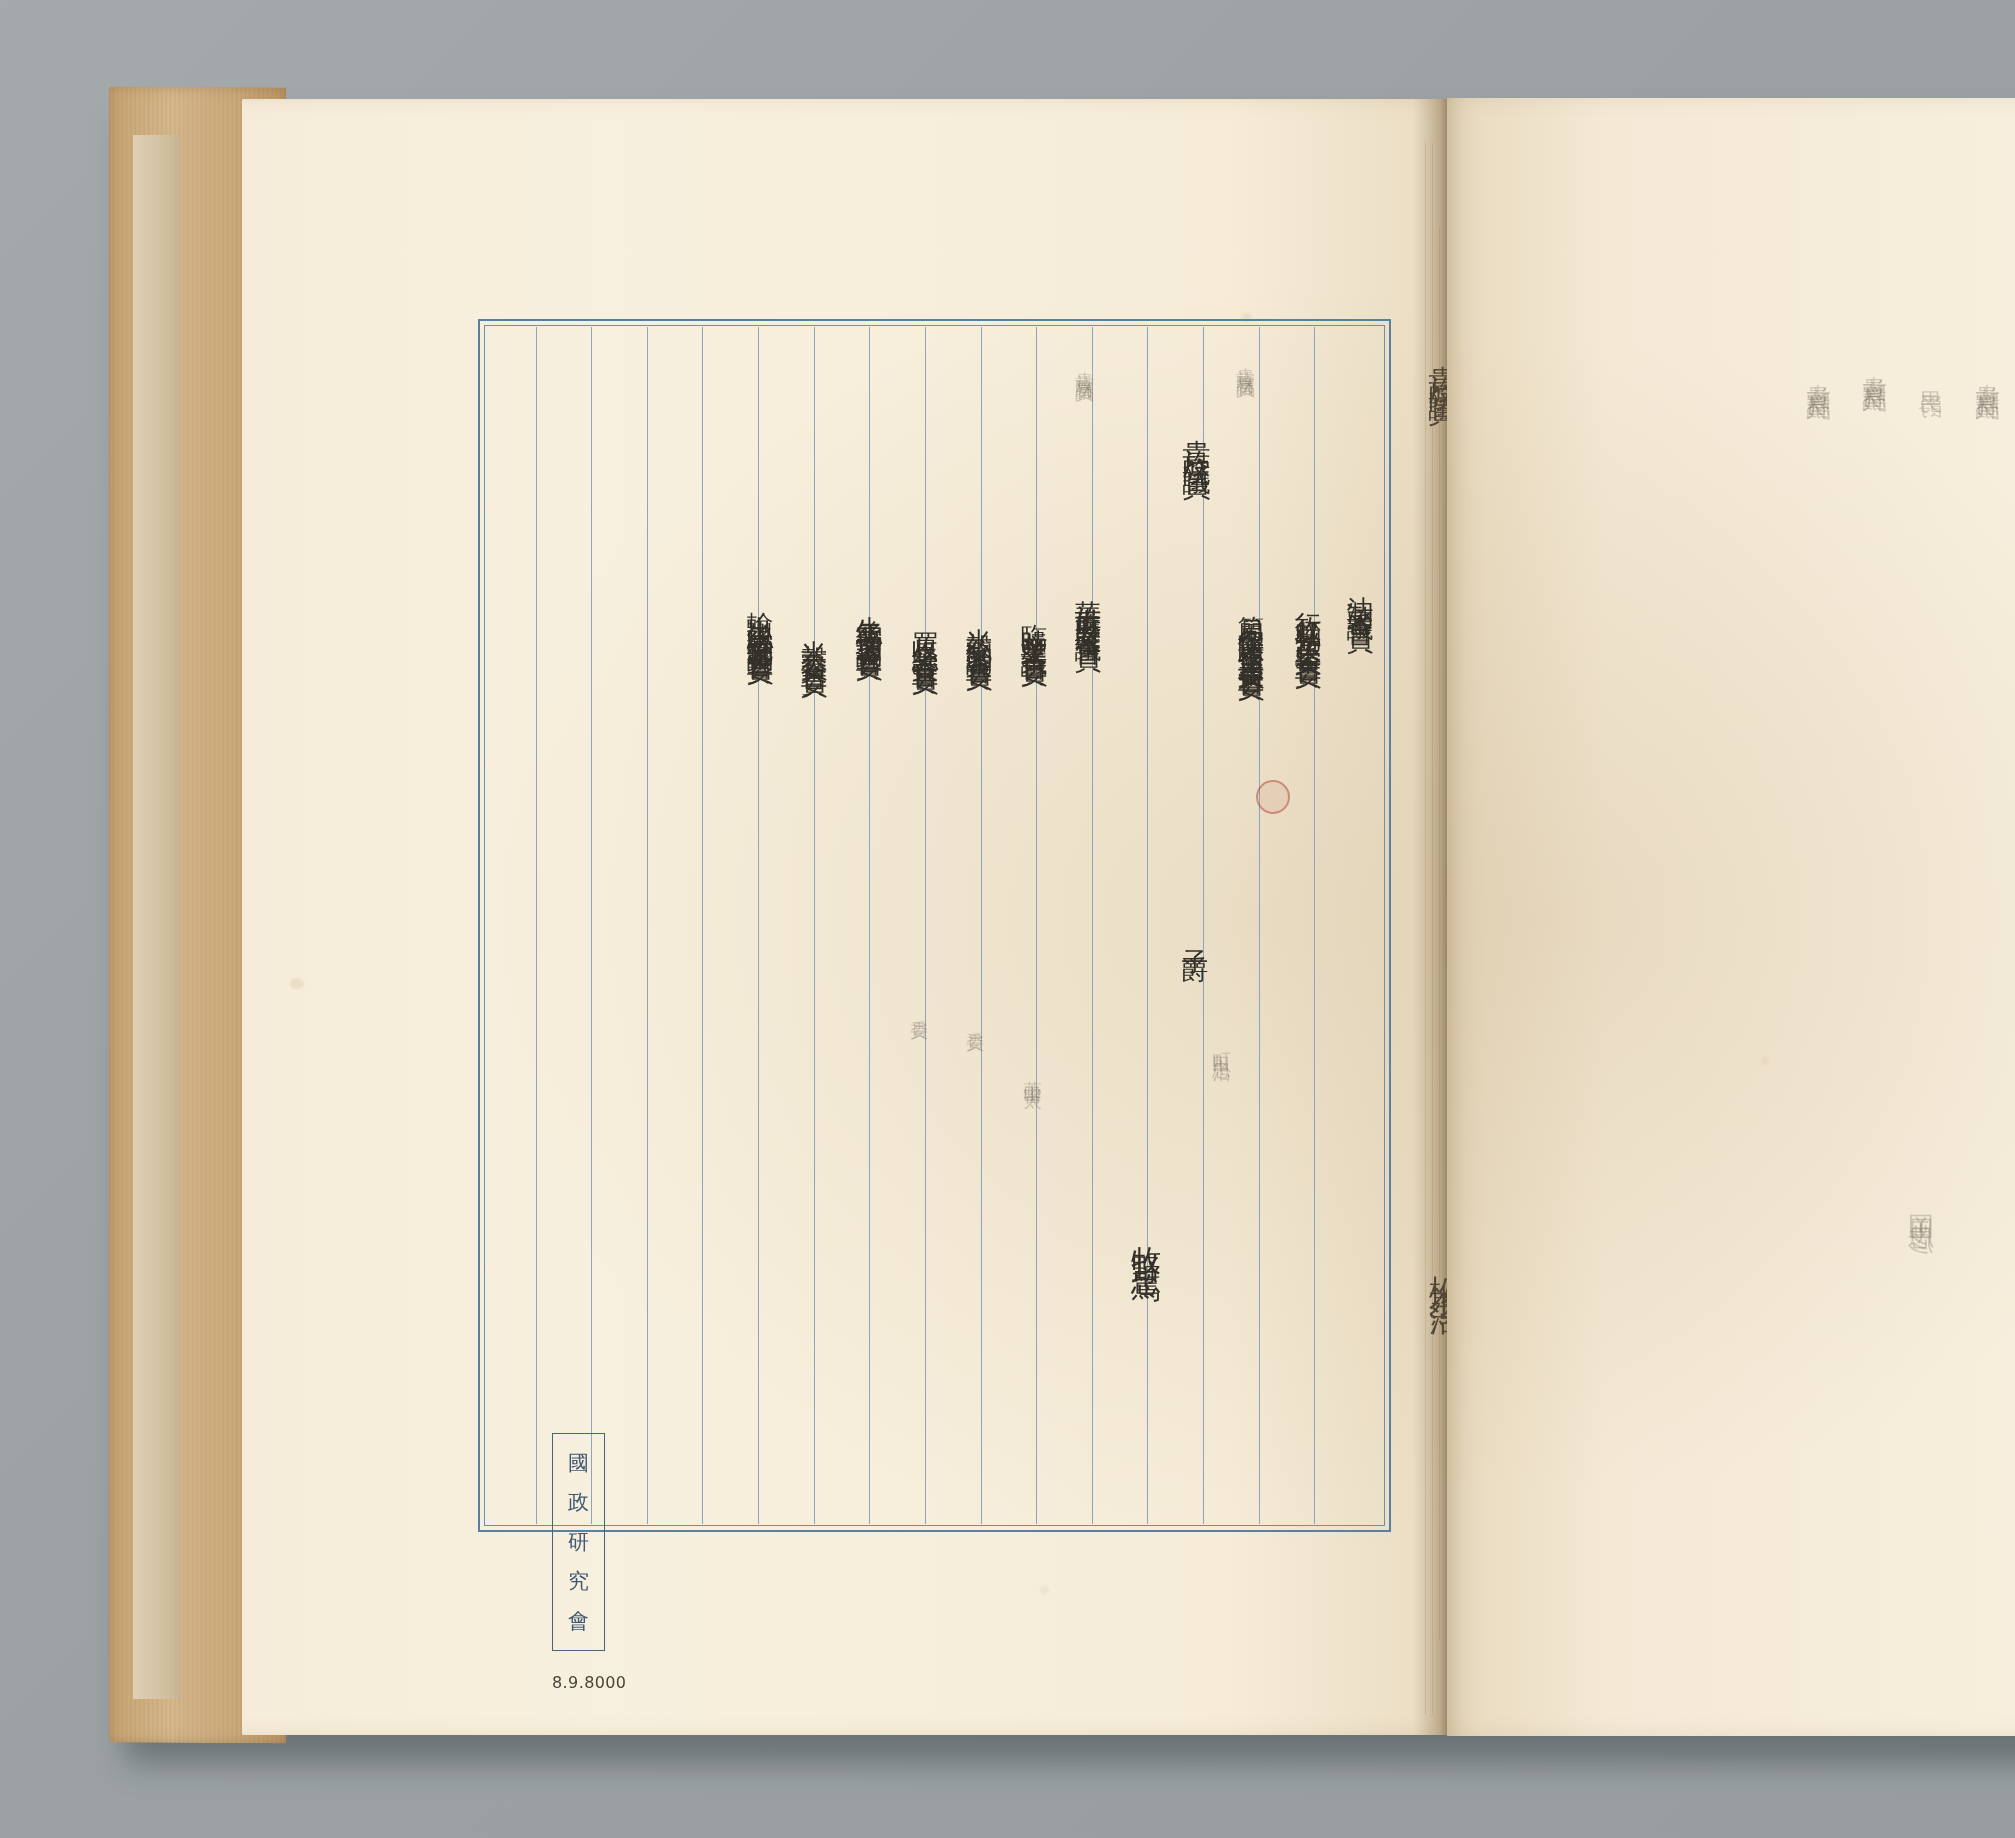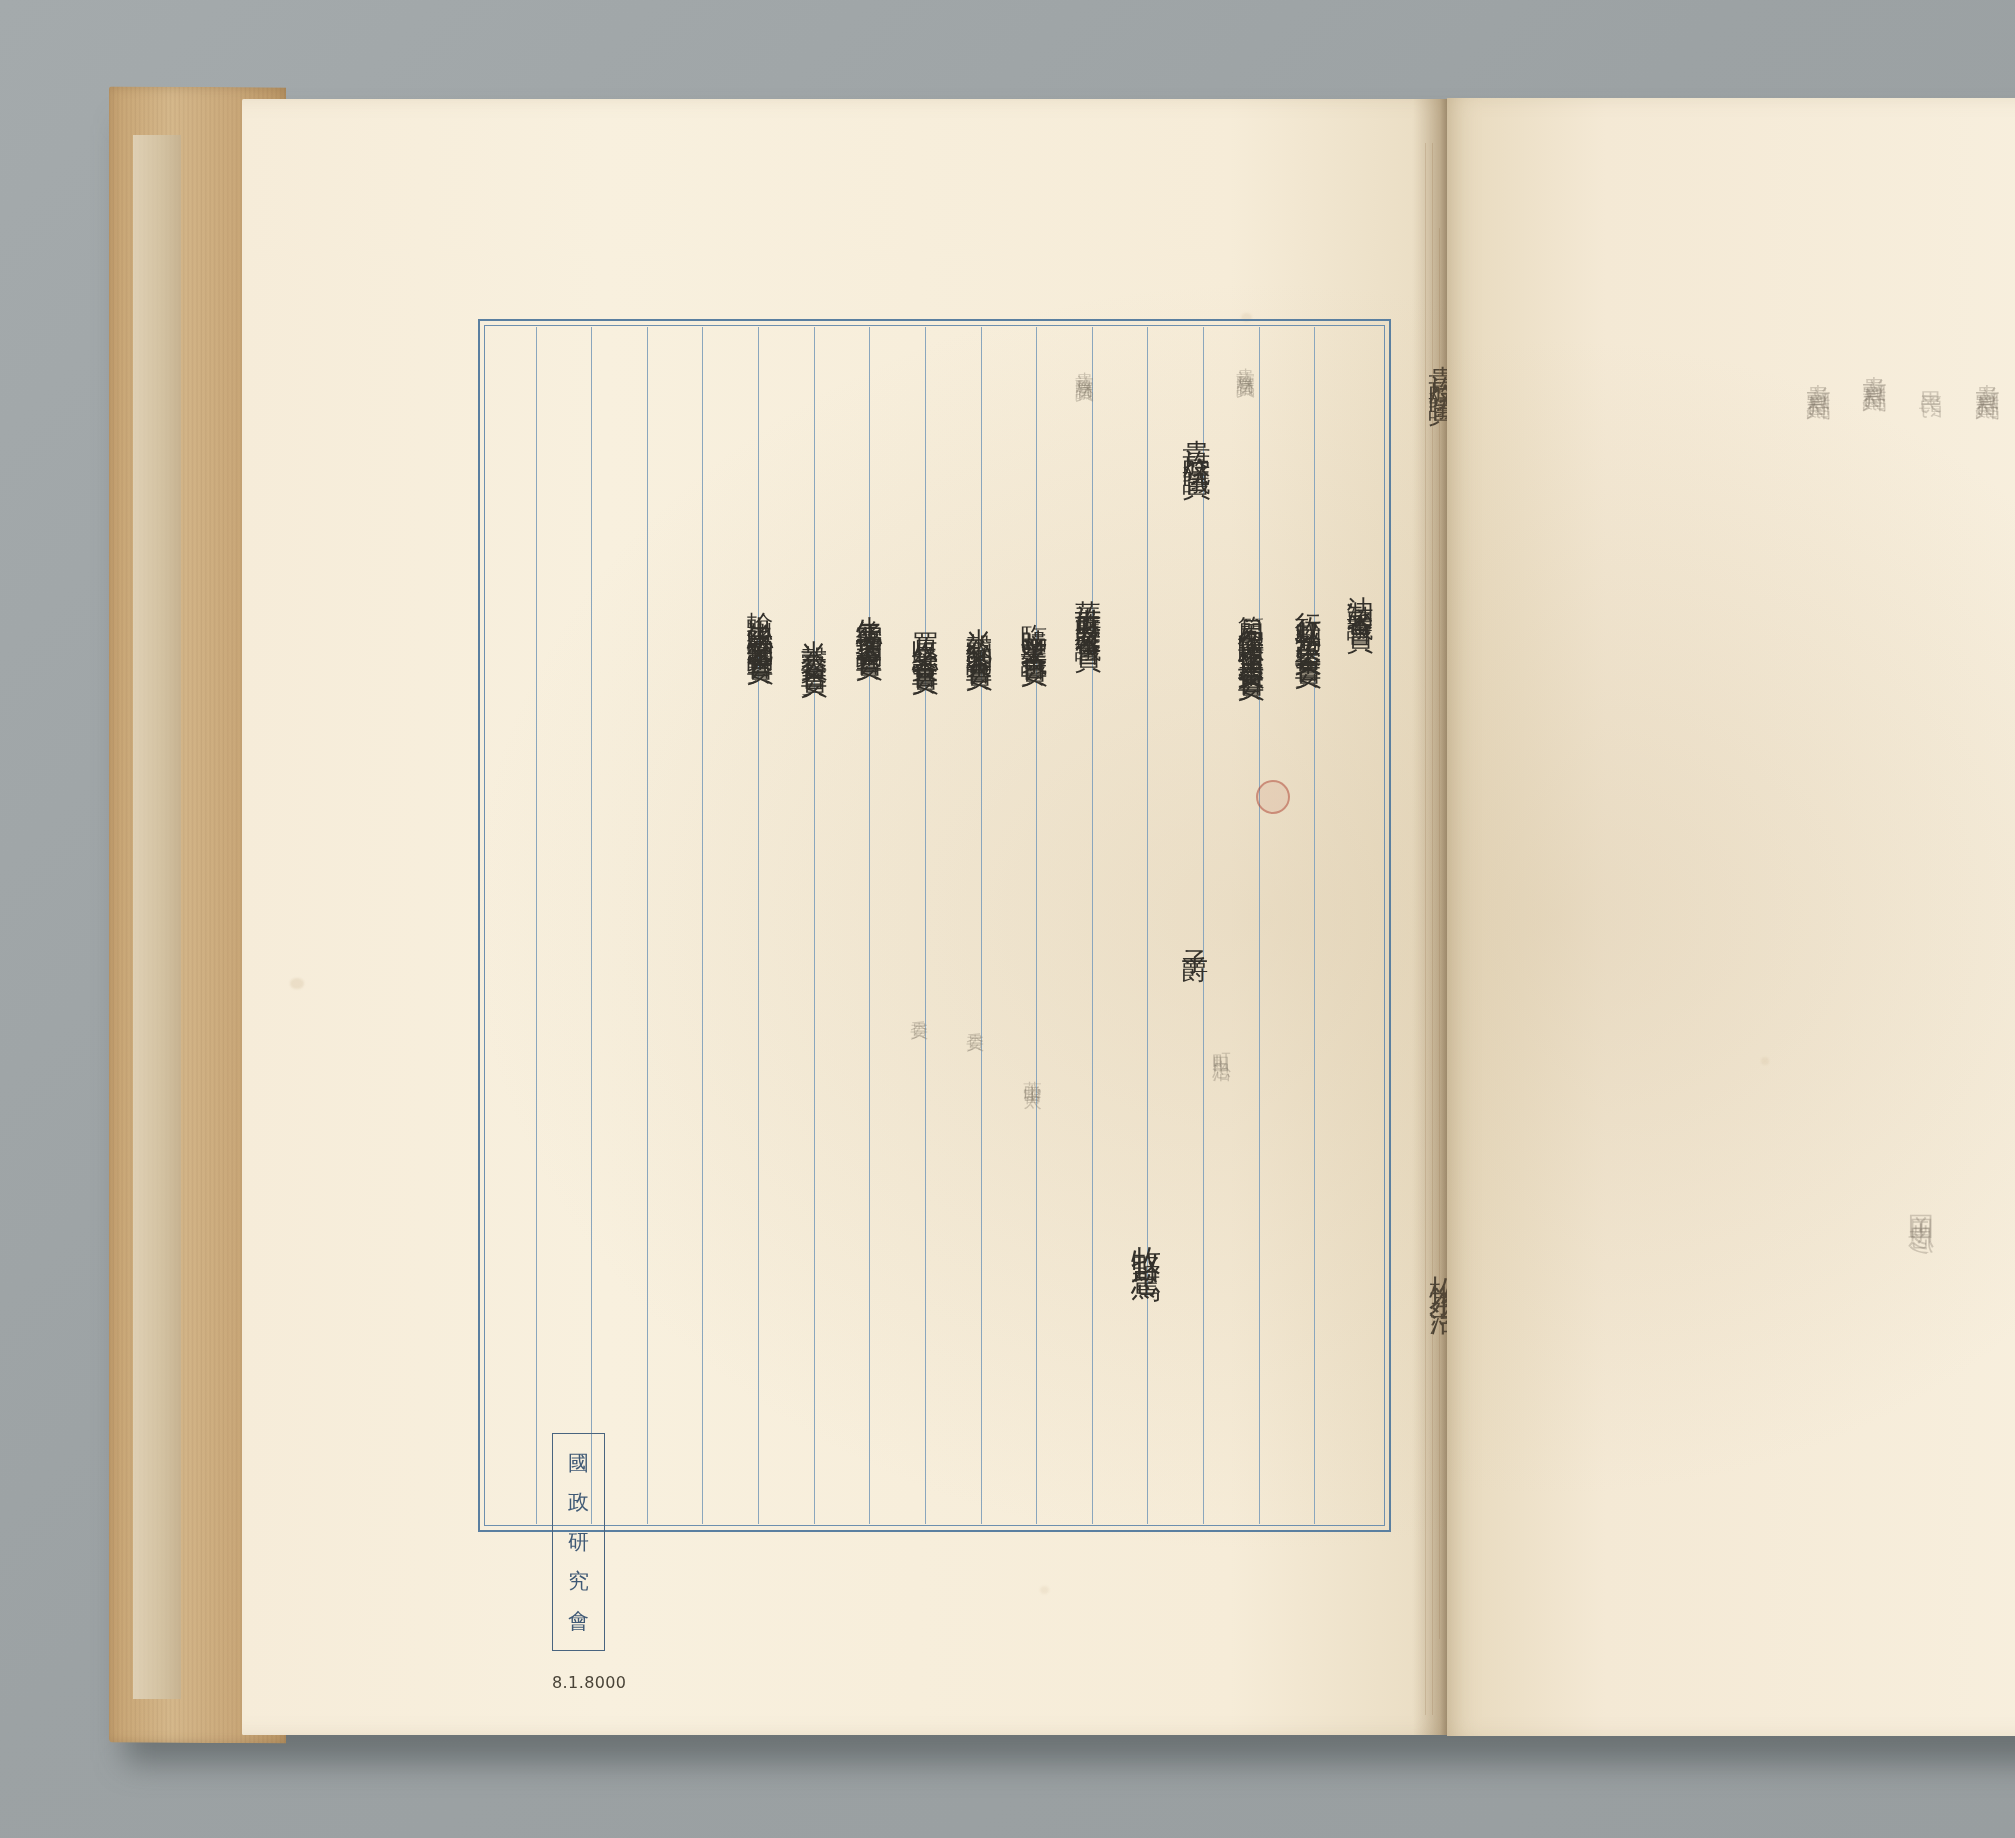--- a/index.html
+++ b/index.html
@@ -310,21 +310,21 @@
       <div class="seal" style="left:1014px; top:681px;"></div>
 
       <div id="stamp-box">
         <span>國</span>
         <span>政</span>
         <span>研</span>
         <span>究</span>
         <span>會</span>
       </div>
 
-      <div id="print-code">8.1.8000</div>
+      <div id="print-code">8.9.8000</div>
       <div id="page-number">140</div>
     </div>
 
     <div id="gutter">
       <div class="gutter-line" style="left:12px;"></div>
       <div class="gutter-line" style="left:19.3px;"></div>
       <div class="gutter-line" style="left:26px; height:1411px; top:129px;"></div>
     </div>
 
     <div id="page-right" class="page">

